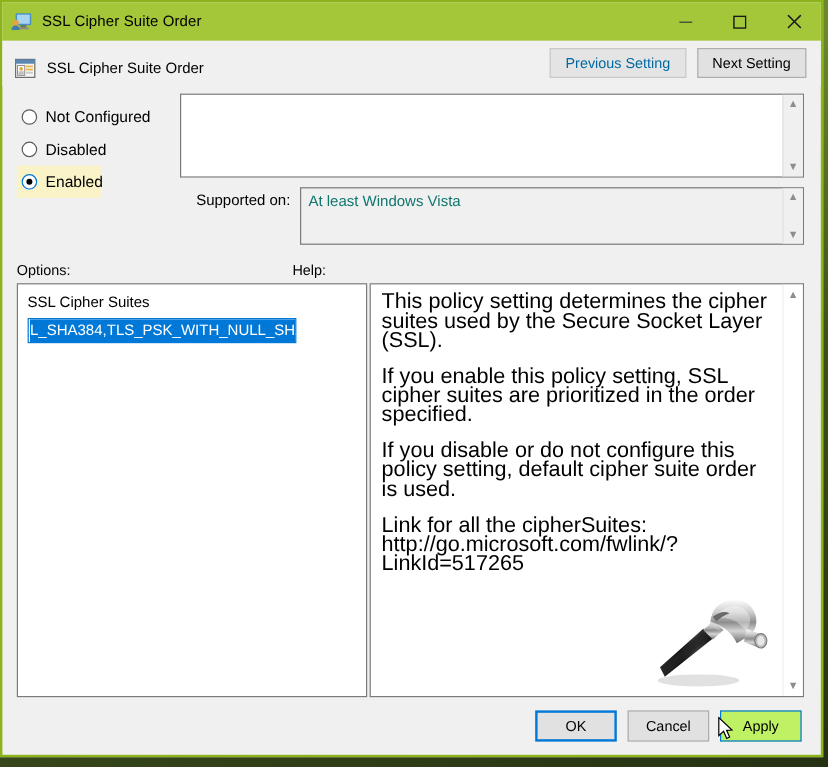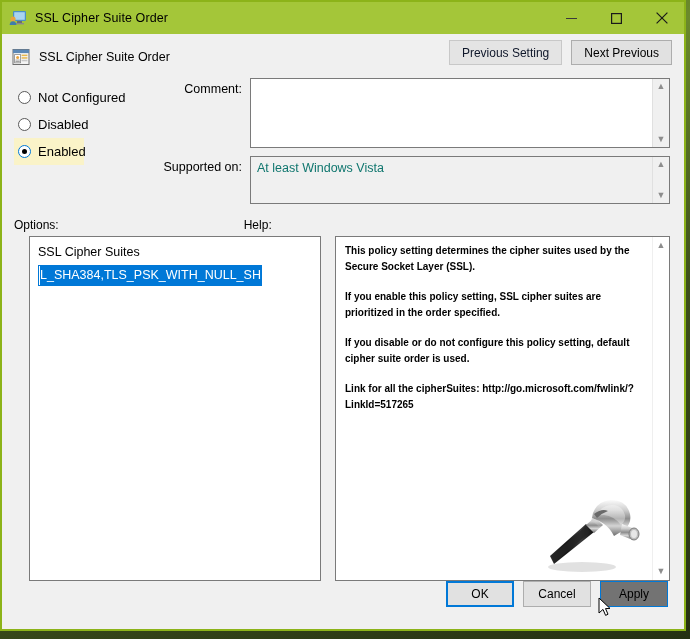--- a/index.html
+++ b/index.html
@@ -105,21 +105,21 @@
     height: 25px;
     padding: 0 12px;
     color: #000;
     box-sizing: border-box;
     cursor: default;
     display: flex;
     align-items: center;
     justify-content: center;
   }
   .btn.disabled {
-    color: #0f172a;
+    color: #0369a1;
     background: #e4e4e4;
     border-color: #c8c8c8;
   }
 
   
   .settings {
     display: flex;
     padding: 6px 14px 0 12px;
     flex: none;
     height: 132px;
@@ -229,24 +229,23 @@
   .section-label {
     font-size: 12px;
     color: #000;
   }
   .section-label.help { margin-left: 185px; }
 
   
   .panes {
     display: flex;
     padding: 0 14px 0 12px;
-    gap: 14px;
+    gap: 2px;
     flex: 1;
     min-height: 0;
-    margin-left: 15px;
   }
   .pane {
     border: 1px solid #7a7a7a;
     background: #fff;
     box-sizing: border-box;
     position: relative;
     overflow: hidden;
   }
   .pane.options { width: 292px; flex: none; padding: 8px 8px 0 8px; }
   .pane.help { flex: 1; display: flex; }
@@ -273,26 +272,25 @@
     color: #fff;
     font-size: 12.5px;
     white-space: nowrap;
     padding: 1px 0 2px 0;
     line-height: 16px;
   }
 
   .help-text {
     flex: 1;
     padding: 6px 9px;
-    font-size: 10px;
+    font-size: 18px;
     color: #000;
     line-height: 16px;
     overflow: hidden;
     position: relative;
-    font-weight: bold;
   }
   .help-text p { margin: 0 0 14px 0; }
   .help-scroll {
     width: 17px;
     flex: none;
     background: #fff;
     border-left: 1px solid #efefef;
     display: flex;
     flex-direction: column;
     justify-content: space-between;
@@ -306,40 +304,40 @@
     bottom: 4px;
     width: 108px;
     height: 82px;
   }
 
   
   .footer {
     height: 48px;
     flex: none;
     display: flex;
-    align-items: flex-start;
+    align-items: center;
     justify-content: flex-end;
     padding-right: 16px;
     gap: 9px;
     position: relative;
   }
   .btn.primary {
     border: 2px solid #0078d7;
     background: #e1e1e1;
     width: 68px;
     height: 26px;
     padding: 0;
   }
   .btn.footer-btn {
     width: 68px;
     height: 26px;
     padding: 0;
   }
   .btn.hover {
-    background: #737373;
+    background: #bef264;
     border: 1px solid #0078d7;
   }
   .cursor-arrow {
     position: absolute;
     right: 73px;
     bottom: 12px;
     width: 13px;
     height: 20px;
     pointer-events: none;
   }
@@ -392,21 +390,21 @@
         <rect x="3.4" y="11.6" width="4.4" height="0.9" fill="#9a9a9a"></rect>
         <rect x="3.4" y="13.1" width="4.4" height="0.9" fill="#9a9a9a"></rect>
         <rect x="9.6" y="6.6" width="5.8" height="1.5" fill="#e8b84d"></rect>
         <rect x="9.6" y="9.2" width="5.8" height="1.5" fill="#e8b84d"></rect>
         <rect x="9.6" y="11.8" width="5.8" height="1.5" fill="#c8c8c8"></rect>
       </svg>
     </div>
     <div class="header-title">SSL Cipher Suite Order</div>
     <div class="header-buttons">
       <div class="btn disabled">Previous Setting</div>
-      <div class="btn">Next Previous</div>
+      <div class="btn">Next Setting</div>
     </div>
   </div>
 
   <div class="settings">
     <div class="radios">
       <div class="radio-row">
         <span class="radio-mark"></span>
         <span class="radio-label">Not Configured</span>
       </div>
       <div class="radio-row">
@@ -414,21 +412,20 @@
         <span class="radio-label">Disabled</span>
       </div>
       <div class="radio-row selected">
         <span class="radio-mark on"></span>
         <span class="radio-label">Enabled</span>
       </div>
     </div>
 
     <div class="field-col">
       <div class="field-row">
-        <div class="field-label">Comment:</div>
         <div class="field-box comment">
           <div class="field-text"></div>
           <div class="scroll-col">
             <span class="chev">▲</span>
             <span class="chev">▼</span>
           </div>
         </div>
       </div>
 
       <div class="field-row" style="margin-top:8px">

